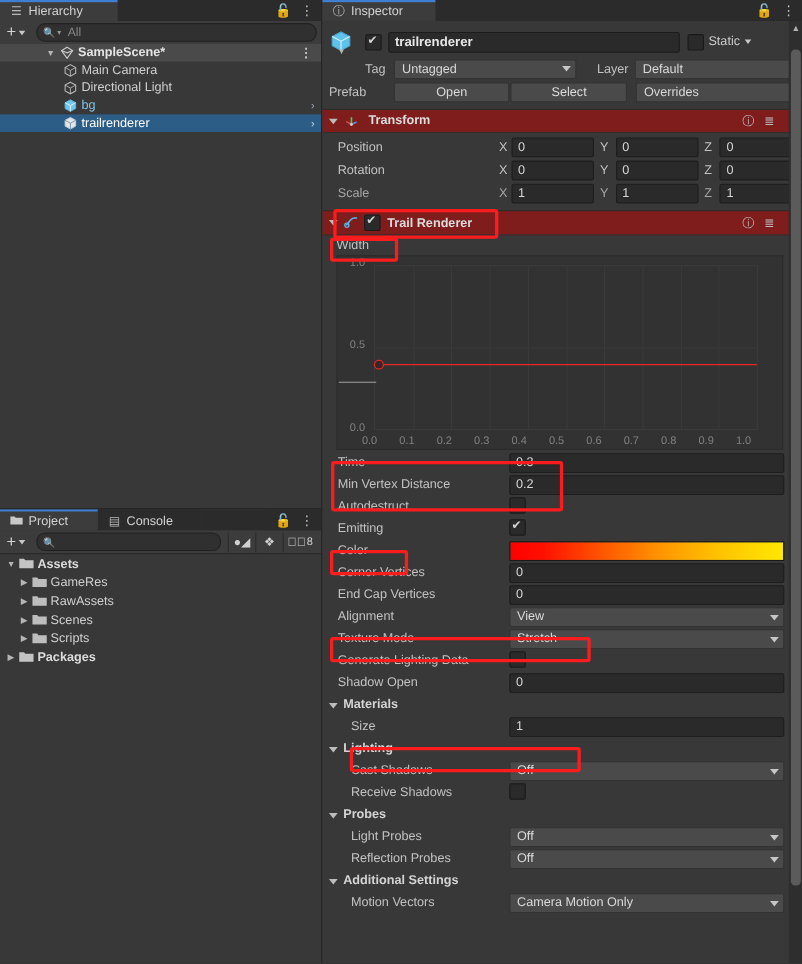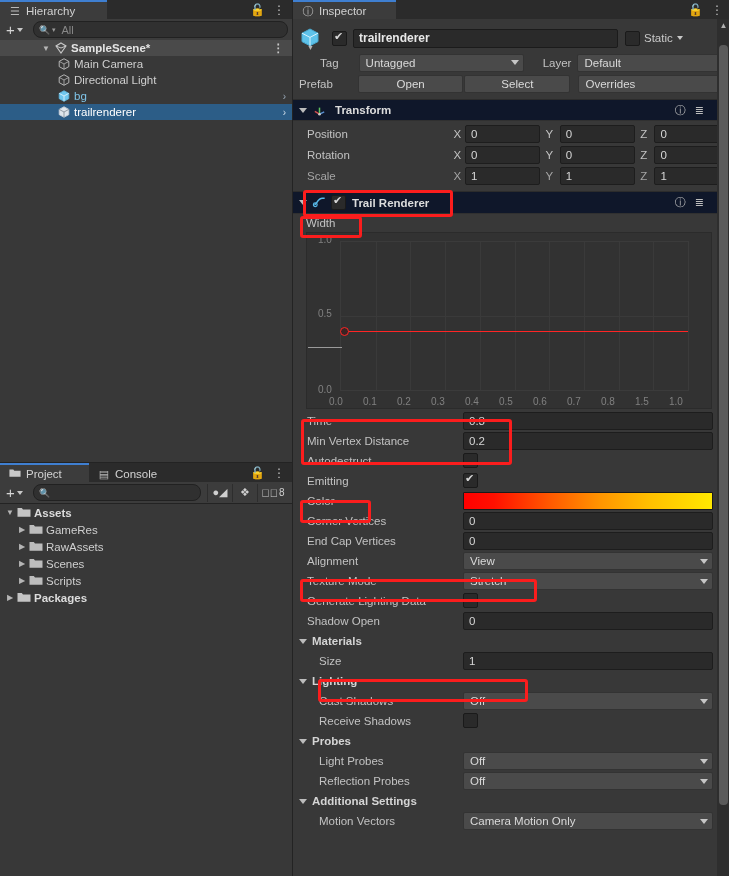--- a/index.html
+++ b/index.html
@@ -114,21 +114,21 @@
     height:16px; background:#4a4a4a; border:1px solid #333; border-radius:2px;
     display:flex;align-items:center;justify-content:center; color:#dcdcdc; font-size:11.5px;
   }
   .txtfield {
     height:16px; background:#2a2a2a; border:1px solid #1d1d1d; border-radius:2px;
     display:flex;align-items:center; padding-left:5px; color:#d6d6d6; font-size:11.5px;
   }
 
   
   .comp-header {
-    height:20px; background:#0f172a; display:flex; align-items:center;
+    height:20px; background:#7f1d1d; display:flex; align-items:center;
     border-top:1px solid #2c2c2c; border-bottom:1px solid #303030;
     padding-left:4px; position:relative;
   }
   .comp-title { font-weight:bold; color:#dcdcdc; font-size:11.5px; }
   .comp-tools { position:absolute; right:6px; top:0; height:20px; display:flex;align-items:center;gap:9px; color:#bdbdbd; font-size:11px;}
   .tri { width:0;height:0;border-left:4.5px solid transparent;border-right:4.5px solid transparent;border-top:5px solid #bcbcbc; margin:0 5px 0 2px;}
 
   
   .prow { display:flex; align-items:center; height:20px; }
   .pname { width:170px; padding-left:14px; color:#c2c2c2; font-size:11.5px; box-sizing:border-box;}
@@ -370,21 +370,21 @@
           <span>trailrenderer</span>
         </div>
         <div class="static-wrap">
           <span class="chk"></span>
           <span class="static-lbl">Static</span>
           <span class="caret-sm"></span>
         </div>
       </div>
 
       <div class="fieldrow" style="height:21px;">
-        <span class="flabel" style="width:60px;text-align:right;padding-right:20px;box-sizing:border-box;">Tag</span>
+        <span class="flabel" style="width:60px;text-align:right;padding-right:8px;box-sizing:border-box;">Tag</span>
         <div class="dropdown" style="width:155px;">
           <span>Untagged</span>
           <span class="dd-caret"></span>
         </div>
         <span class="flabel" style="width:54px;text-align:right;padding-right:6px;box-sizing:border-box;">Layer</span>
         <div class="dropdown" style="width:142px;">
           <span>Default</span>
           <span class="dd-caret"></span>
         </div>
       </div>
@@ -516,21 +516,21 @@
 
         <span class="curve-axis-lbl" style="left:22px;bottom:1px;">0.0</span>
         <span class="curve-axis-lbl" style="left:56px;bottom:1px;">0.1</span>
         <span class="curve-axis-lbl" style="left:90px;bottom:1px;">0.2</span>
         <span class="curve-axis-lbl" style="left:124px;bottom:1px;">0.3</span>
         <span class="curve-axis-lbl" style="left:158px;bottom:1px;">0.4</span>
         <span class="curve-axis-lbl" style="left:192px;bottom:1px;">0.5</span>
         <span class="curve-axis-lbl" style="left:226px;bottom:1px;">0.6</span>
         <span class="curve-axis-lbl" style="left:260px;bottom:1px;">0.7</span>
         <span class="curve-axis-lbl" style="left:294px;bottom:1px;">0.8</span>
-        <span class="curve-axis-lbl" style="left:328px;bottom:1px;">1.5</span>
+        <span class="curve-axis-lbl" style="left:328px;bottom:1px;">0.9</span>
         <span class="curve-axis-lbl" style="left:362px;bottom:1px;">1.0</span>
       </div>
 
       <div style="margin-top:2px;">
 
         <div class="prow">
           <span class="pname">Time</span>
           <div class="pval">
               <div class="txtfield">
                 <span>0.3</span>

